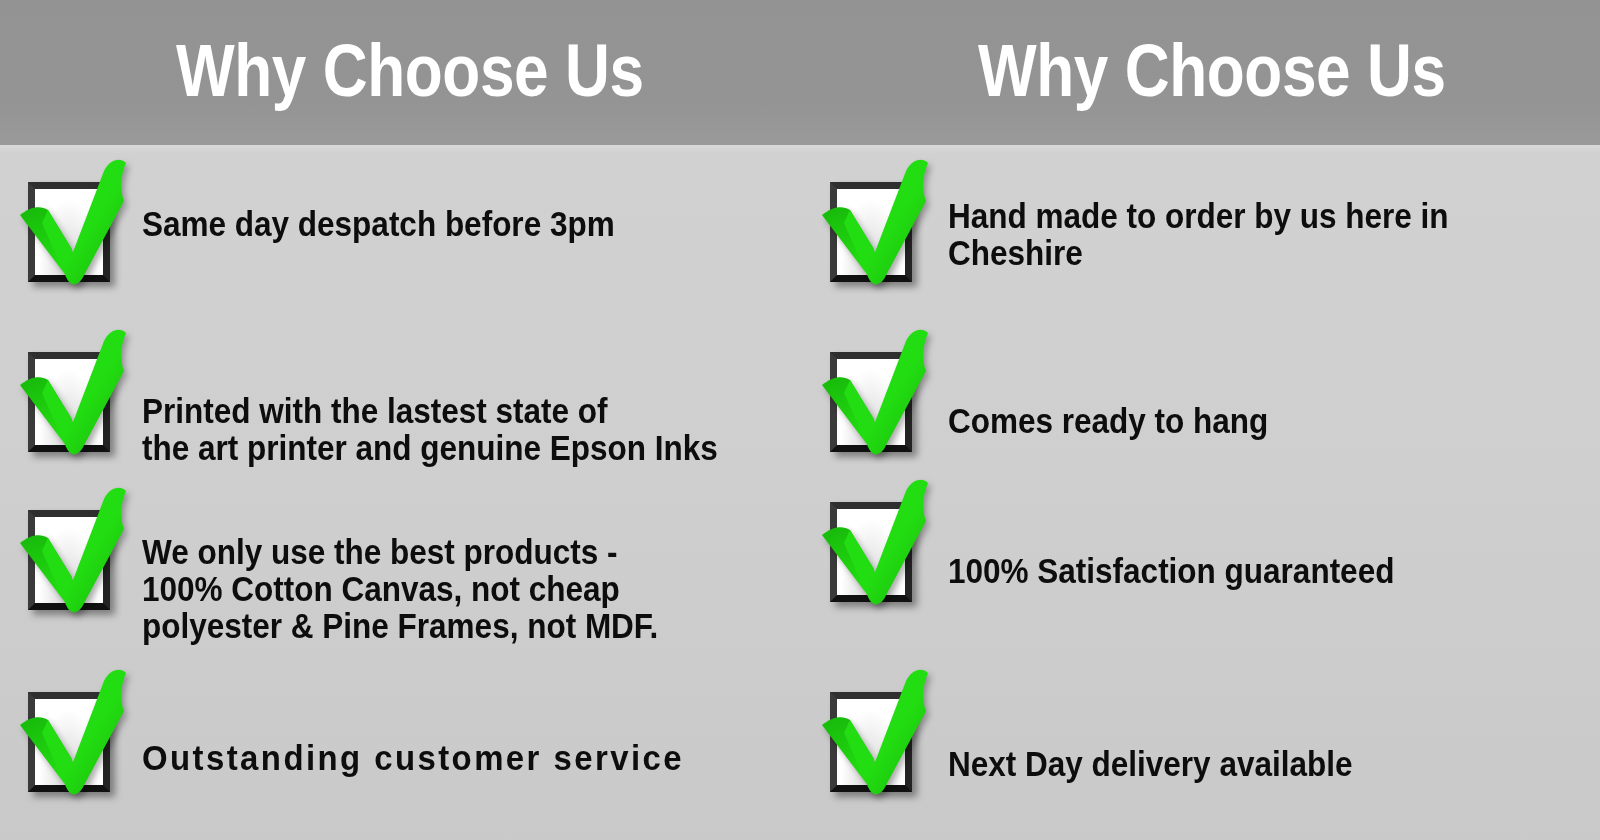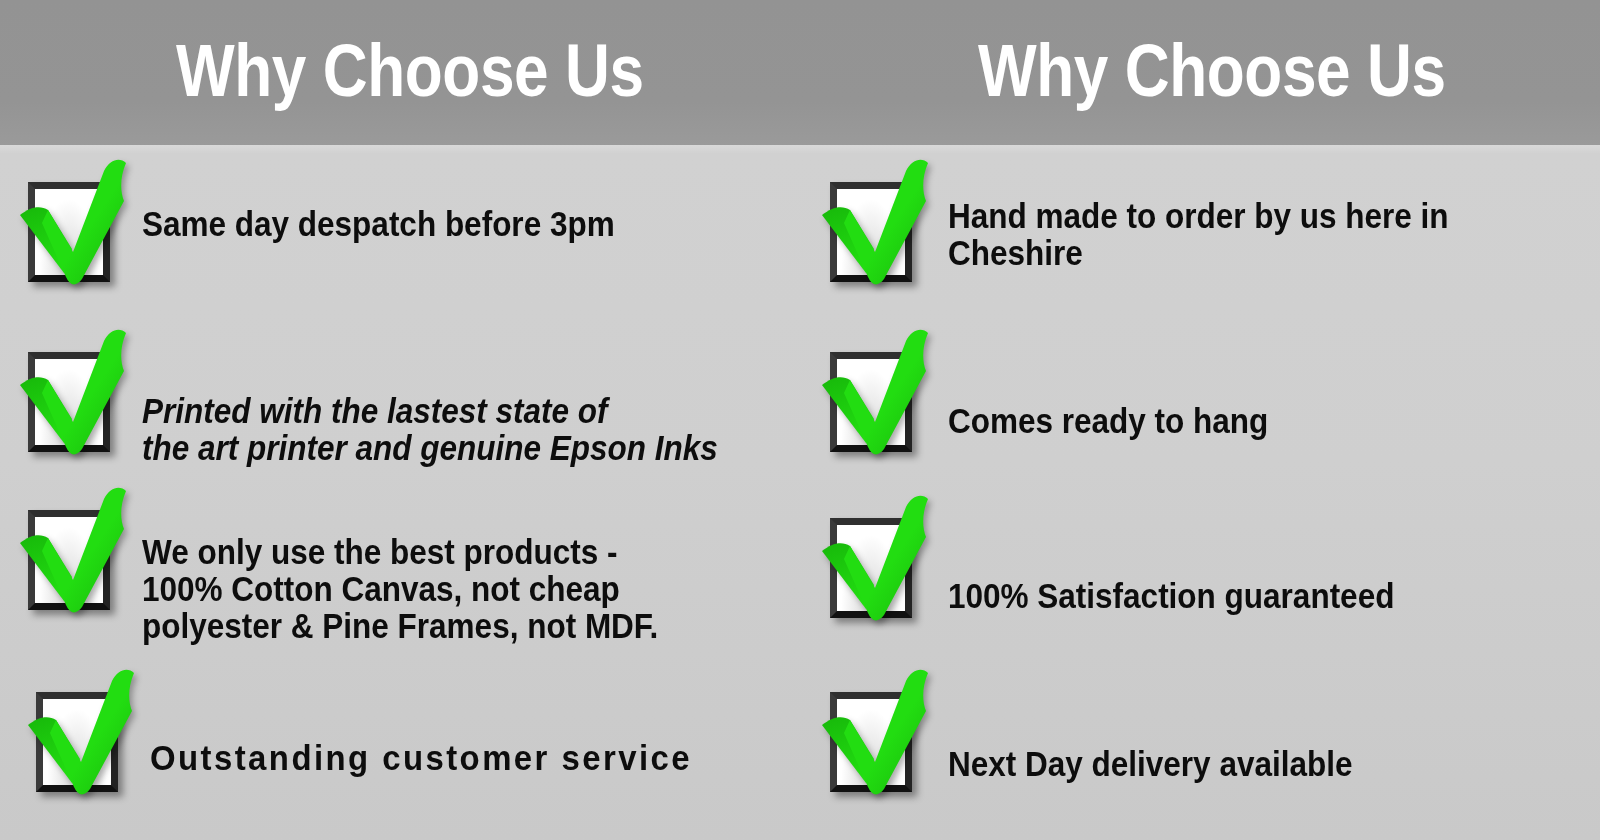--- a/index.html
+++ b/index.html
@@ -184,21 +184,21 @@
     </defs>
 
     <path d="M4 58 C14 50 24 48 32 53 L56 92 L48 116 Z" fill="url(#g2)"></path>
 
     <path d="M32 53 L57 95 L88 14 C94 2 104 0 110 6 C104 20 104 34 108 44
              L66 122 C60 130 54 129 50 120 L26 66 Z" fill="url(#g1)"></path>
   </svg>
           </div>
           <div class="feature-text narrow" style="margin-top: 48px; margin-left: 14px;">Same day despatch before 3pm</div>
         </div>
-        <div class="feature-row" style="left: 16px; top: 182px; font-style: italic;">
+        <div class="feature-row" style="left: 16px; top: 182px;">
           <div class="check-icon">
             <div class="check-box"></div>
   <svg class="check-tick" viewBox="0 0 112 130" width="112" height="130" xmlns="http://www.w3.org/2000/svg" aria-hidden="true">
     <defs>
       <linearGradient id="g1" x1="0" y1="0" x2="1" y2="1">
         <stop offset="0%" stop-color="#22dd11"></stop>
         <stop offset="55%" stop-color="#22dd11"></stop>
         <stop offset="100%" stop-color="#17b80a"></stop>
       </linearGradient>
       <linearGradient id="g2" x1="0" y1="0" x2="0.3" y2="1">
@@ -235,21 +235,21 @@
     <path d="M4 58 C14 50 24 48 32 53 L56 92 L48 116 Z" fill="url(#g2)"></path>
 
     <path d="M32 53 L57 95 L88 14 C94 2 104 0 110 6 C104 20 104 34 108 44
              L66 122 C60 130 54 129 50 120 L26 66 Z" fill="url(#g1)"></path>
   </svg>
           </div>
           <div class="feature-text narrow" style="margin-top: 48px; margin-left: 14px;">We only use the best products -
 100% Cotton Canvas, not cheap
 polyester &amp; Pine Frames, not MDF.</div>
         </div>
-        <div class="feature-row" style="left: 24px; top: 522px; text-align: right;">
+        <div class="feature-row" style="left: 16px; top: 522px; text-align: right;">
           <div class="check-icon">
             <div class="check-box"></div>
   <svg class="check-tick" viewBox="0 0 112 130" width="112" height="130" xmlns="http://www.w3.org/2000/svg" aria-hidden="true">
     <defs>
       <linearGradient id="g1" x1="0" y1="0" x2="1" y2="1">
         <stop offset="0%" stop-color="#22dd11"></stop>
         <stop offset="55%" stop-color="#22dd11"></stop>
         <stop offset="100%" stop-color="#17b80a"></stop>
       </linearGradient>
       <linearGradient id="g2" x1="0" y1="0" x2="0.3" y2="1">
@@ -311,21 +311,21 @@
 
     <path d="M4 58 C14 50 24 48 32 53 L56 92 L48 116 Z" fill="url(#g2)"></path>
 
     <path d="M32 53 L57 95 L88 14 C94 2 104 0 110 6 C104 20 104 34 108 44
              L66 122 C60 130 54 129 50 120 L26 66 Z" fill="url(#g1)"></path>
   </svg>
           </div>
           <div class="feature-text narrow" style="margin-top: 40px; margin-left: 18px;">Hand made to order by us here in
 Cheshire</div>
         </div>
-        <div class="feature-row" style="left: 18px; top: 348px; align-items: center;">
+        <div class="feature-row" style="left: 18px; top: 332px;">
           <div class="check-icon">
             <div class="check-box"></div>
   <svg class="check-tick" viewBox="0 0 112 130" width="112" height="130" xmlns="http://www.w3.org/2000/svg" aria-hidden="true">
     <defs>
       <linearGradient id="g1" x1="0" y1="0" x2="1" y2="1">
         <stop offset="0%" stop-color="#22dd11"></stop>
         <stop offset="55%" stop-color="#22dd11"></stop>
         <stop offset="100%" stop-color="#17b80a"></stop>
       </linearGradient>
       <linearGradient id="g2" x1="0" y1="0" x2="0.3" y2="1">

